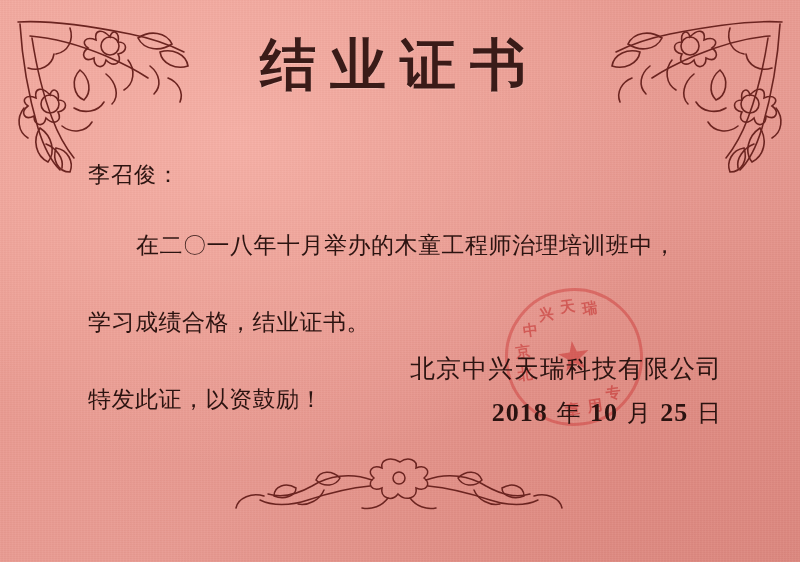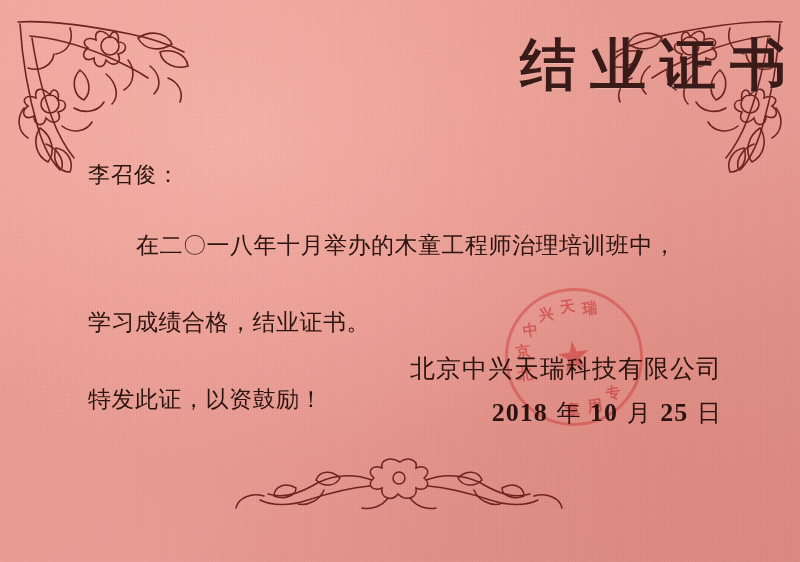--- a/index.html
+++ b/index.html
@@ -41,21 +41,21 @@
   }
   .corner svg { width: 100%; height: 100%; display: block; }
   .corner-tl { top: 8px; left: 10px; }
   .corner-tr { top: 8px; right: 10px; transform: scaleX(-1); }
 
   .title {
     position: absolute;
     top: 28px;
     left: 0;
     width: 800px;
-    text-align: right;
+    text-align: center;
     font-family: "DejaVu Sans", "Liberation Sans", sans-serif;
     font-weight: bold;
     font-size: 56px;
     letter-spacing: 14px;
     color: #3a1b18;
     text-shadow: 0 1px 0 rgba(255,255,255,0.18);
   }
 
   .body-block {
     position: absolute;

